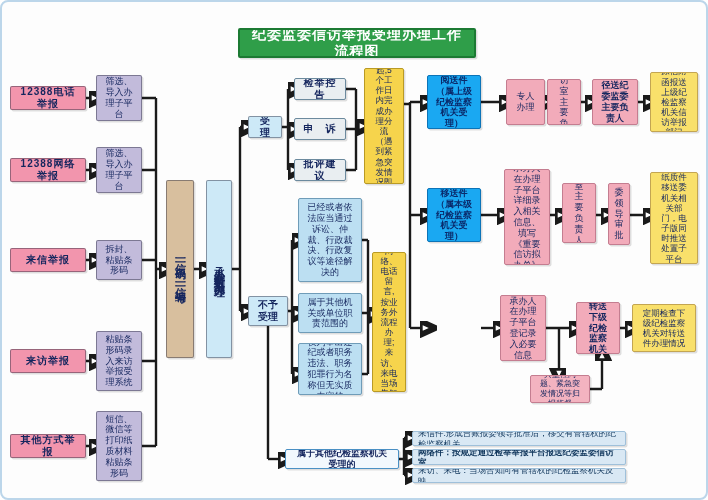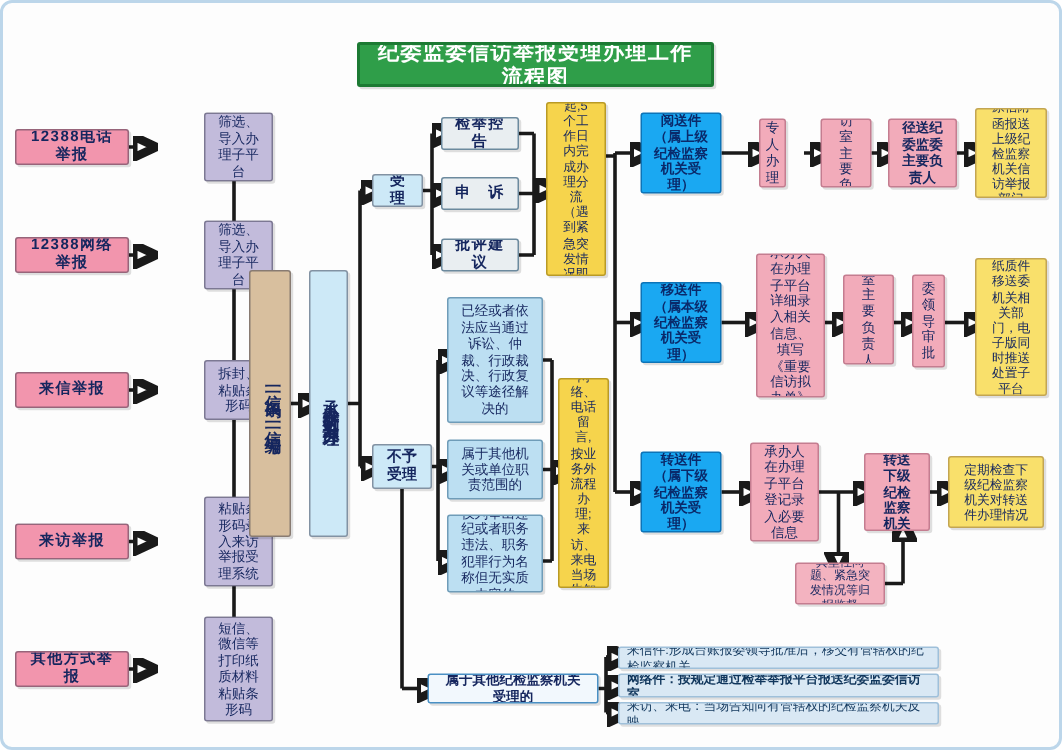--- a/index.html
+++ b/index.html
@@ -8,21 +8,21 @@
           font-family:"Liberation Sans","DejaVu Sans",sans-serif;}
   svg.wires{position:absolute;left:0;top:0;pointer-events:none;}
   svg.wires path{stroke:#1a1a1a;stroke-width:2.4;fill:none;}
   .node{position:absolute;box-sizing:border-box;display:flex;align-items:center;justify-content:center;
         text-align:center;line-height:1.2;color:#15265e;overflow:hidden;
         border:1px solid rgba(40,40,60,.45);border-radius:2px;padding:1px 8px;
         box-shadow:1.5px 1.5px 0 rgba(0,0,0,.12);}
   .title{background:#2f9e49;color:#fff;font-weight:bold;font-size:14px;
          border:2px solid #1c7a33;letter-spacing:1px;}
   .src{background:#f295ad;font-weight:bold;font-size:10px;letter-spacing:1px;}
-  .pre{background:#c2bbdb;font-size:9px;margin-left:40px;}
+  .pre{background:#c2bbdb;font-size:9px;}
   .vbox{writing-mode:vertical-rl;text-orientation:upright;font-weight:bold;font-size:11px;letter-spacing:2px;}
   .tan{background:#d8bf9e;}
   .lblue{background:#cde9f7;}
   .lbl{background:#cde9f7;font-size:10px;font-weight:bold;}
   .type{background:#e9eef1;font-size:10px;font-weight:bold;border-color:#6c8a9e;letter-spacing:1px;}
   .yellow{background:#f6d44c;font-size:8.5px;border-color:#b99a25;}
   .intake{background:#1aa8f2;font-size:9px;font-weight:bold;color:#0a2a6b;border-color:#0c74b8;}
   .proc{background:#f2abba;font-size:9px;border-color:#c47d90;}
   .out{background:#f9e06b;font-size:8.5px;border-color:#c3a windir52;border-color:#c3a552;}
   .reason{background:#bcdff2;font-size:9px;border-color:#6f9cb8;}
@@ -111,32 +111,31 @@
   <div class="node lbl" style="left:246px;top:114px;width:34px;height:22px">受理</div>
   <div class="node lbl" style="left:246px;top:294px;width:40px;height:30px">不予受理</div>
 
   <div class="node type" style="left:292px;top:76px;width:52px;height:22px">检举控告</div>
   <div class="node type" style="left:292px;top:116px;width:52px;height:22px">申　诉</div>
   <div class="node type" style="left:292px;top:157px;width:52px;height:22px">批评建议</div>
 
   <div class="node yellow" style="left:362px;top:66px;width:40px;height:116px">收到之日起,5个工作日内完成办理分流（遇到紧急突发情况即收即办）</div>
 
   <div class="node intake" style="left:425px;top:73px;width:54px;height:54px">阅送件（属上级纪检监察机关受理）</div>
-  <div class="node proc" style="left:504px;top:77px;width:18px;height:46px">专人办理</div>
+  <div class="node proc" style="left:504px;top:77px;width:39px;height:46px">专人办理</div>
   <div class="node proc" style="left:545px;top:77px;width:34px;height:46px">送信访室主要负责人</div>
   <div class="node proc b" style="left:590px;top:77px;width:46px;height:46px">径送纪委监委主要负责人</div>
   <div class="node out" style="left:648px;top:70px;width:48px;height:60px">原信附函报送上级纪检监察机关信访举报部门</div>
 
   <div class="node intake" style="left:425px;top:186px;width:54px;height:54px">移送件（属本级纪检监察机关受理）</div>
   <div class="node proc" style="left:502px;top:167px;width:46px;height:96px">承办人在办理子平台详细录入相关信息、填写《重要信访拟办单》</div>
   <div class="node proc" style="left:560px;top:181px;width:34px;height:60px">信访室主要负责人审核</div>
   <div class="node proc" style="left:606px;top:181px;width:22px;height:62px">委领导审批</div>
   <div class="node out" style="left:648px;top:170px;width:48px;height:92px">纸质件移送委机关相关部门，电子版同时推送处置子平台</div>
 
-  <div class="node intake" style="left:425px;top:299px;width:54px;height:54px">转送件（属下级纪检监察机关受理）</div>
   <div class="node proc" style="left:498px;top:293px;width:46px;height:66px">承办人在办理子平台登记录入必要信息</div>
   <div class="node proc b" style="left:574px;top:300px;width:44px;height:52px">转送下级纪检监察机关</div>
   <div class="node out" style="left:630px;top:302px;width:64px;height:48px">定期检查下级纪检监察机关对转送件办理情况</div>
   <div class="node note" style="left:528px;top:373px;width:60px;height:28px">典型性问题、紧急突发情况等归报监督</div>
 
   <div class="node reason" style="left:296px;top:291px;width:64px;height:40px">属于其他机关或单位职责范围的</div>
   <div class="node reason" style="left:296px;top:196px;width:64px;height:84px">已经或者依法应当通过诉讼、仲裁、行政裁决、行政复议等途径解决的</div>
   <div class="node reason" style="left:296px;top:341px;width:64px;height:52px">仅列举出违纪或者职务违法、职务犯罪行为名称但无实质内容的</div>
   <div class="node yellow" style="left:370px;top:250px;width:34px;height:140px">来信、网络、电话留言,按业务外流程办理;来访、来电当场告知不予受理</div>
 

